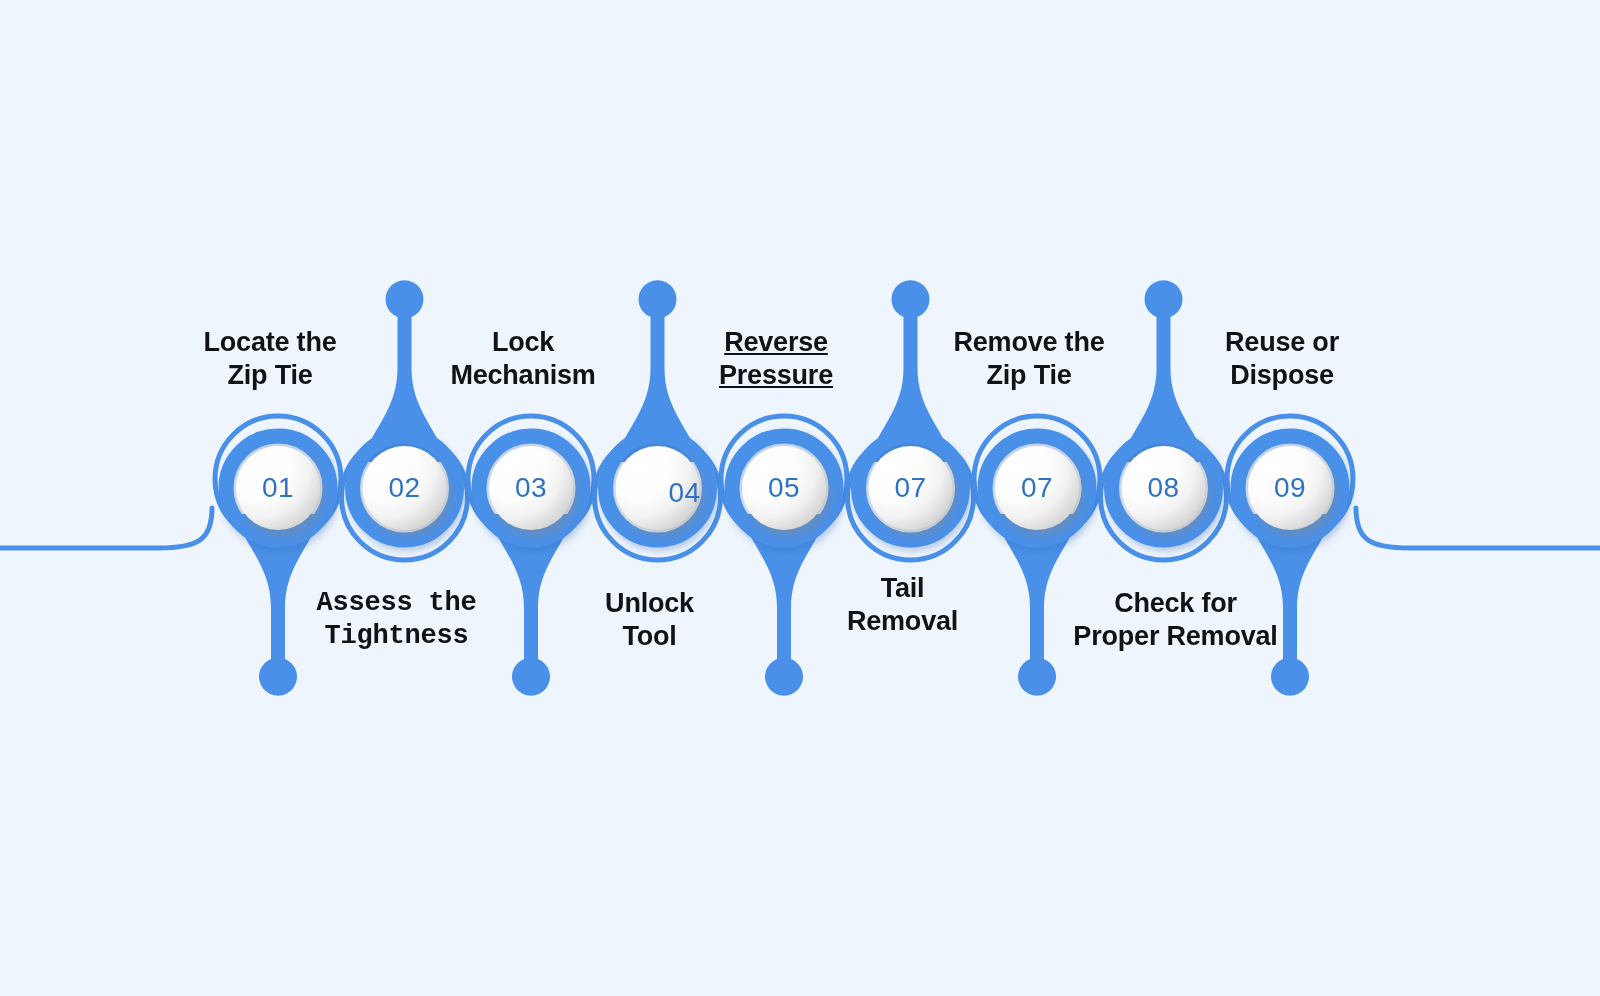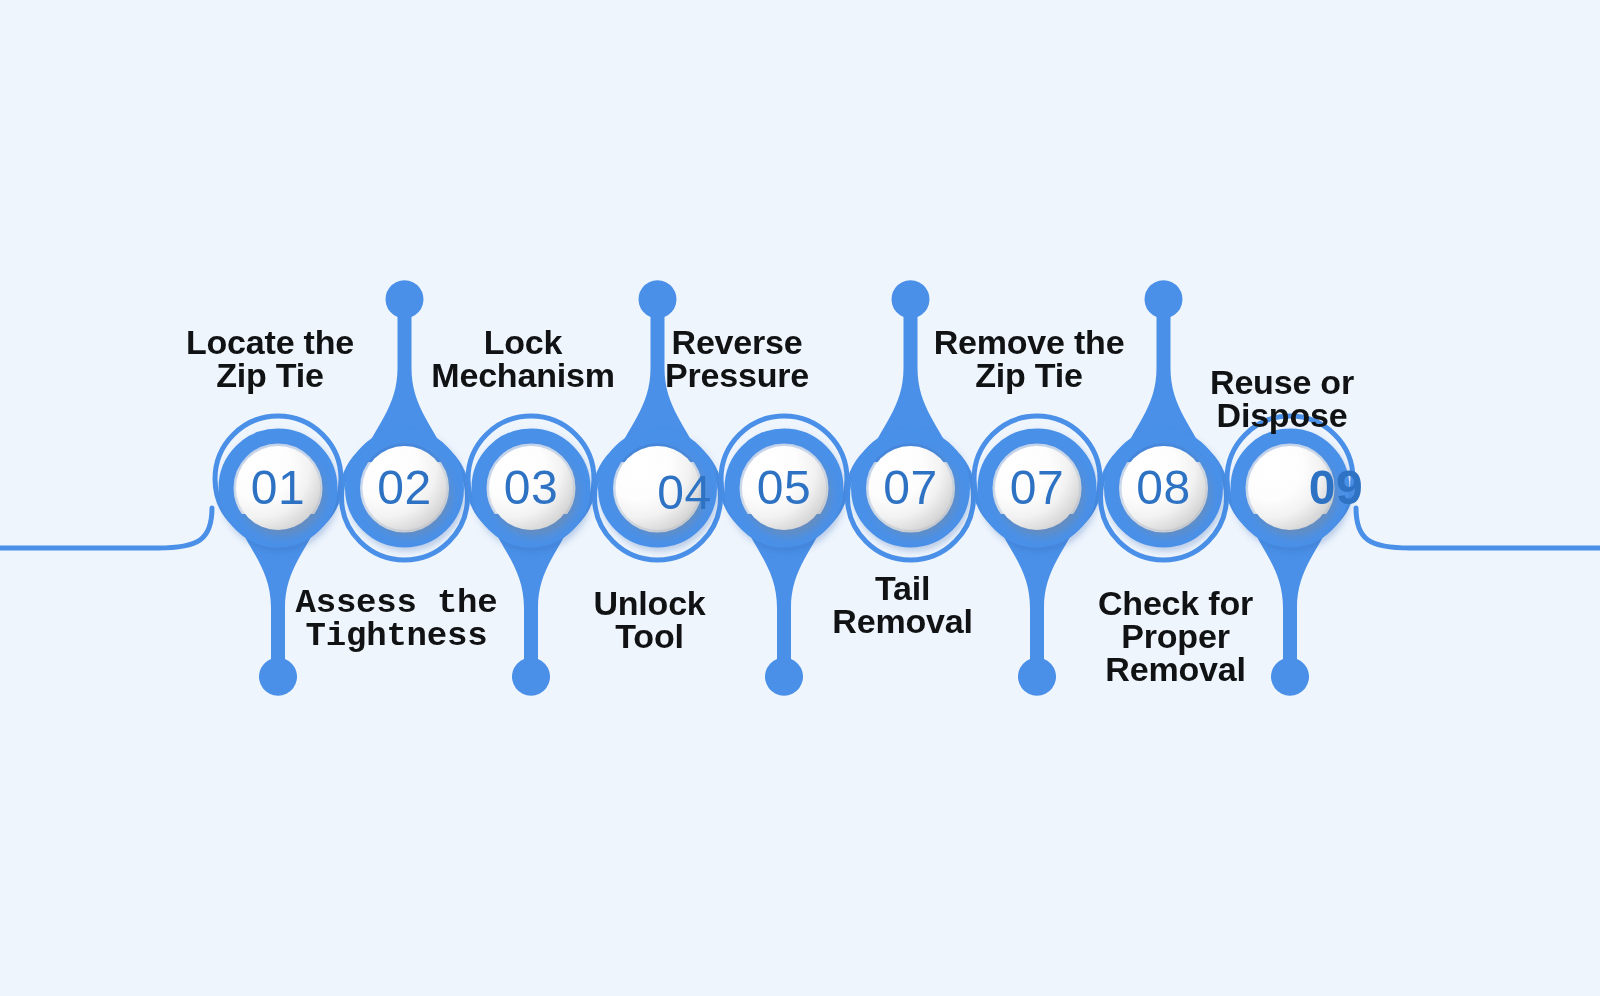--- a/index.html
+++ b/index.html
@@ -23,32 +23,32 @@
     position:absolute;
     left:0; top:0;
     width:1600px; height:996px;
     display:block;
   }
   .step-label {
     position:absolute;
     text-align:center;
     font-weight:bold;
     color:#111214;
-    font-size:34px;
+    font-size:27px;
     line-height:33px;
     letter-spacing:-0.2px;
     white-space:pre-line;
     transform:translateX(-50%);
   }
   .step-label.above { }
   .step-label.below { }
   .step-number {
     position:absolute;
     transform:translate(-50%,-50%);
-    font-size:48px;
+    font-size:28px;
     font-weight:400;
     color:#2e72c4;
     letter-spacing:0.5px;
     line-height:1;
     pointer-events:none;
     font-family:"Liberation Sans","DejaVu Sans",sans-serif;
   }
   .node-hit {
     position:absolute;
     transform:translate(-50%,-50%);
@@ -133,41 +133,41 @@
 
   <div id="labels-layer">
       <div class="step-label above" style="left: 270px; width: 250px; margin-left: -125px; transform: none; top: 326px;">Locate the
 Zip Tie</div>
       <div class="step-label below" style="left: 396.5px; width: 250px; margin-left: -125px; transform: none; top: 587px; font-family: Liberation Mono, monospace;">Assess the
 Tightness</div>
       <div class="step-label above" style="left: 523px; width: 250px; margin-left: -125px; transform: none; top: 326px;">Lock
 Mechanism</div>
       <div class="step-label below" style="left: 649.5px; width: 250px; margin-left: -125px; transform: none; top: 587px;">Unlock
 Tool</div>
-      <div class="step-label above" style="left: 737px; width: 250px; margin-left: -125px; transform: none; top: 326px;">Reverse
+      <div class="step-label above" style="left: 776px; width: 250px; margin-left: -125px; transform: none; top: 326px; text-decoration: underline;">Reverse
 Pressure</div>
       <div class="step-label below" style="left: 902.5px; width: 250px; margin-left: -125px; transform: none; top: 572px;">Tail
 Removal</div>
       <div class="step-label above" style="left: 1029px; width: 250px; margin-left: -125px; transform: none; top: 326px;">Remove the
 Zip Tie</div>
       <div class="step-label below" style="left: 1155.5px; width: 250px; margin-left: -125px; transform: none; top: 587px; padding-left: 40px;">Check for
 Proper Removal</div>
-      <div class="step-label above" style="left: 1282px; width: 250px; margin-left: -125px; transform: none; top: 326px; margin-top: 40px;">Reuse or
+      <div class="step-label above" style="left: 1282px; width: 250px; margin-left: -125px; transform: none; top: 326px;">Reuse or
 Dispose</div>
     </div>
   <div id="numbers-layer">
       <div class="step-number" style="left: 278px; top: 488px;">01</div>
       <div class="step-number" style="left: 404.5px; top: 488px;">02</div>
       <div class="step-number" style="left: 531px; top: 488px;">03</div>
       <div class="step-number" style="left: 657.5px; top: 493px; margin-left: 27px;">04</div>
       <div class="step-number" style="left: 784px; top: 488px;">05</div>
       <div class="step-number" style="left: 910.5px; top: 488px;">07</div>
       <div class="step-number" style="left: 1037px; top: 488px;">07</div>
       <div class="step-number" style="left: 1163.5px; top: 488px;">08</div>
-      <div class="step-number" style="left: 1336px; top: 488px; font-weight: bold;">09</div>
+      <div class="step-number" style="left: 1290px; top: 488px;">09</div>
     </div>
   <div id="hits-layer">
       <div class="node-hit" title="01" style="left: 278px; top: 488px; width: 126px; height: 126px;"></div>
       <div class="node-hit" title="02" style="left: 404.5px; top: 488px; width: 126px; height: 126px;"></div>
       <div class="node-hit" title="03" style="left: 531px; top: 488px; width: 126px; height: 126px;"></div>
       <div class="node-hit" title="04" style="left: 657.5px; top: 488px; width: 126px; height: 126px;"></div>
       <div class="node-hit" title="05" style="left: 784px; top: 488px; width: 126px; height: 126px;"></div>
       <div class="node-hit" title="06" style="left: 910.5px; top: 488px; width: 126px; height: 126px;"></div>
       <div class="node-hit" title="07" style="left: 1037px; top: 488px; width: 126px; height: 126px;"></div>
       <div class="node-hit" title="08" style="left: 1163.5px; top: 488px; width: 126px; height: 126px;"></div>

